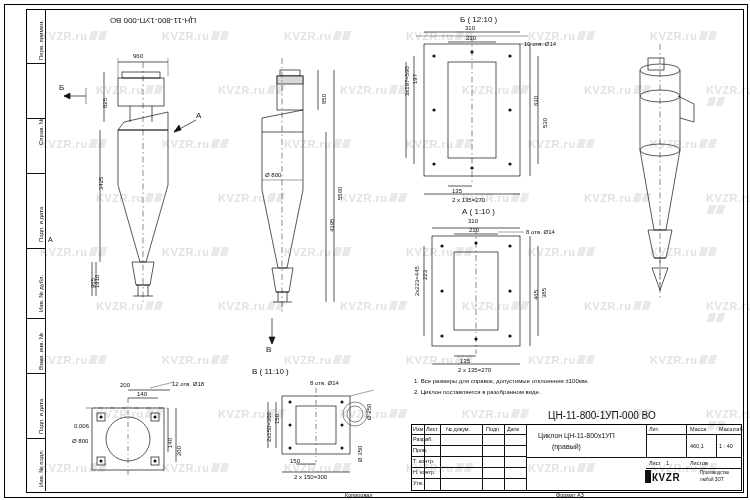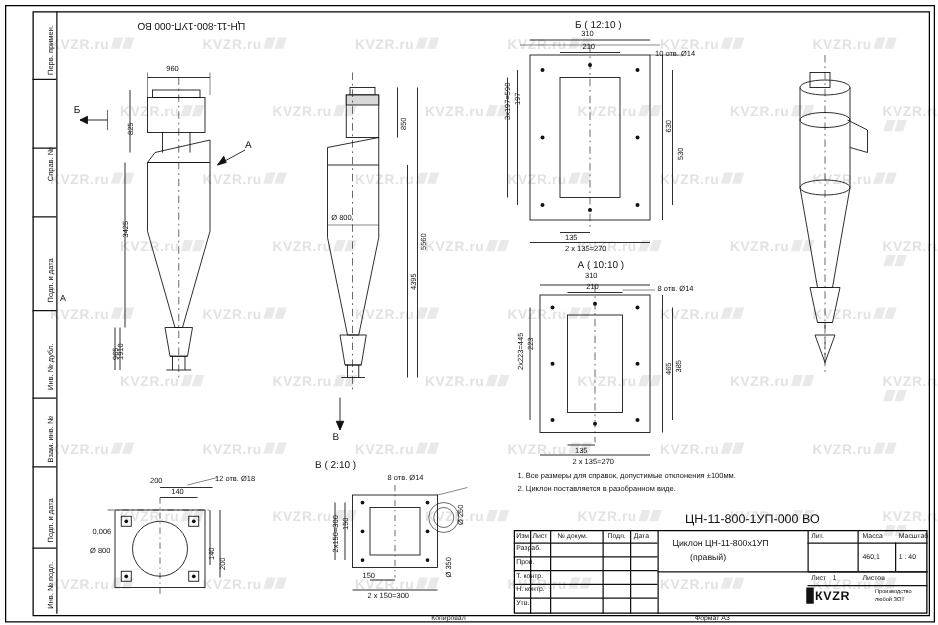--- a/index.html
+++ b/index.html
@@ -292,32 +292,32 @@
   <div class="txt" style="left:465px;top:25px;">310</div>
   <div class="txt" style="left:466px;top:35px;">210</div>
   <div class="txt" style="left:524px;top:41px;">10 отв. Ø14</div>
   <div class="txt rot90" style="left:412px;top:84px;">197</div>
   <div class="txt rot90" style="left:404px;top:96px;">3x197=590</div>
   <div class="txt rot90" style="left:533px;top:106px;">630</div>
   <div class="txt rot90" style="left:542px;top:128px;">530</div>
   <div class="txt" style="left:452px;top:188px;">135</div>
   <div class="txt" style="left:452px;top:197px;">2 x 135=270</div>
 
-  <div class="txt" style="left:462px;top:208px;font-size:8px;">А ( 10:10 )</div>
+  <div class="txt" style="left:462px;top:208px;font-size:8px;">А ( 1:10 )</div>
   <div class="txt" style="left:468px;top:218px;">310</div>
   <div class="txt" style="left:469px;top:227px;">210</div>
   <div class="txt" style="left:526px;top:229px;">8 отв. Ø14</div>
   <div class="txt rot90" style="left:422px;top:280px;">223</div>
   <div class="txt rot90" style="left:414px;top:296px;">2x223=445</div>
   <div class="txt rot90" style="left:533px;top:300px;">465</div>
   <div class="txt rot90" style="left:541px;top:298px;">385</div>
   <div class="txt" style="left:460px;top:358px;">135</div>
   <div class="txt" style="left:458px;top:367px;">2 x 135=270</div>
 
-  <div class="txt" style="left:252px;top:368px;font-size:8px;">В ( 2:10 )</div>
+  <div class="txt" style="left:252px;top:368px;font-size:8px;">В ( 11:10 )</div>
   <div class="txt" style="left:310px;top:380px;">8 отв. Ø14</div>
   <div class="txt rot90" style="left:274px;top:424px;">150</div>
   <div class="txt rot90" style="left:266px;top:442px;">2x150=300</div>
   <div class="txt rot90" style="left:366px;top:420px;">Ø 250</div>
   <div class="txt rot90" style="left:357px;top:462px;">Ø 350</div>
   <div class="txt" style="left:290px;top:458px;">150</div>
   <div class="txt" style="left:294px;top:474px;">2 x 150=300</div>
 
   <div class="txt" style="left:120px;top:382px;">200</div>
   <div class="txt" style="left:137px;top:391px;">140</div>

